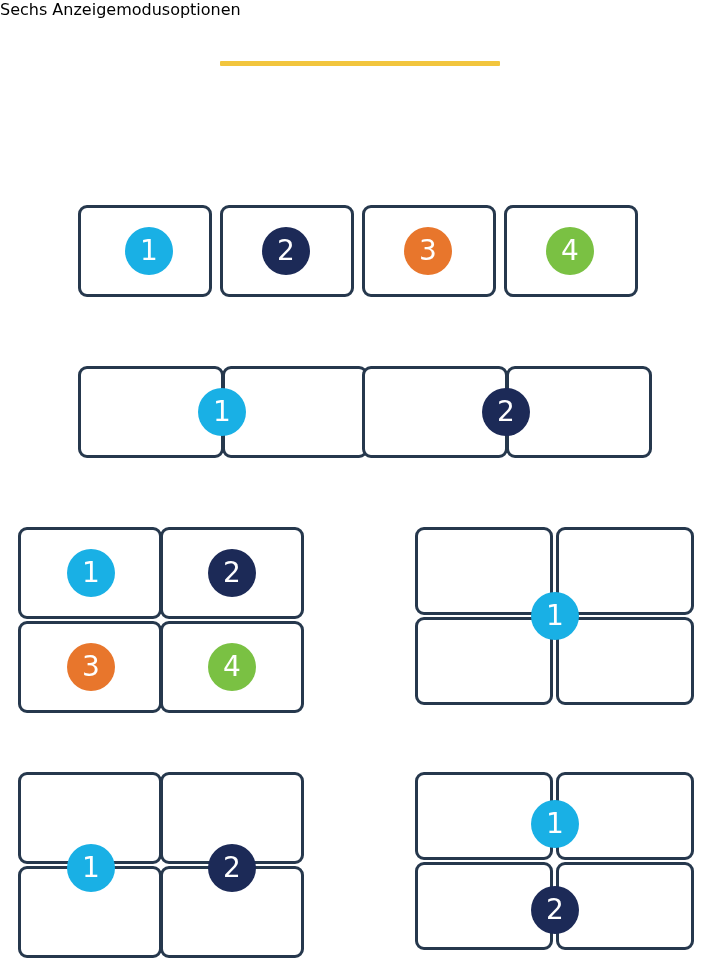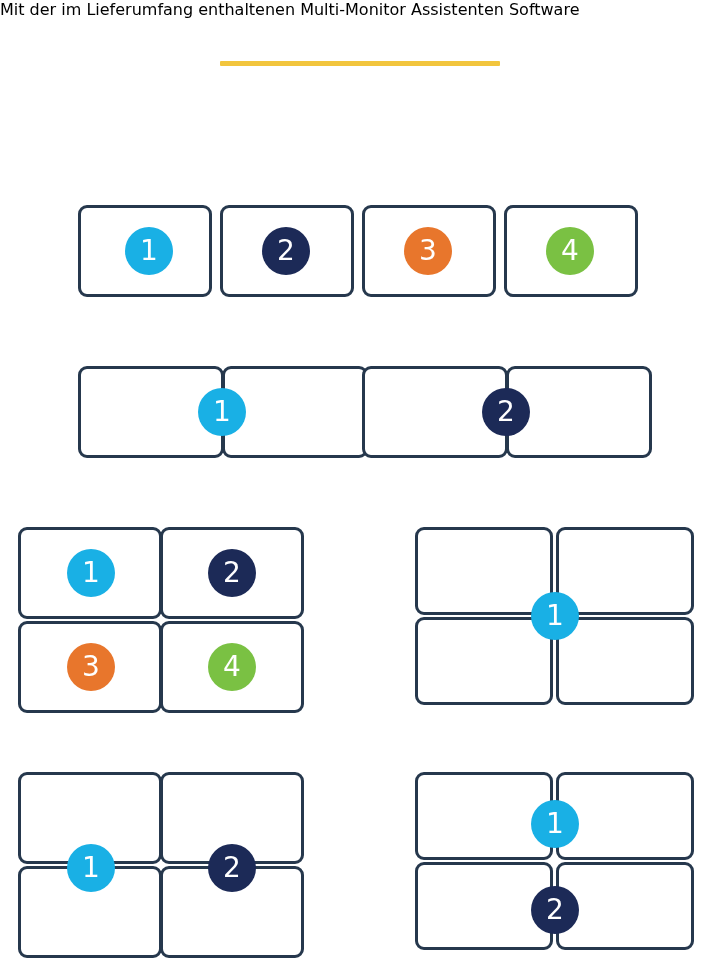--- a/index.html
+++ b/index.html
@@ -67,22 +67,22 @@
   }
   .badge.c-blue   { background: #19b0e5; }
   .badge.c-navy   { background: #1c2a57; }
   .badge.c-orange { background: #e8762c; }
   .badge.c-green  { background: #7ac143; }
 </style>
 </head>
 <body>
 
 <div id="header">
+  <div>Sechs Anzeigemodusoptionen</div>
   <div id="title-underline"></div>
-  <div>Mit der im Lieferumfang enthaltenen Multi-Monitor Assistenten Software</div>
 </div>
 
 <div id="diagrams">
 
   <div class="layout-group" style="left:0;top:0;width:720px;height:961px;">
     <div class="monitor" style="left:78px;top:205px;width:134px;height:92px;"></div>
     <div class="monitor" style="left:220px;top:205px;width:134px;height:92px;"></div>
     <div class="monitor" style="left:362px;top:205px;width:134px;height:92px;"></div>
     <div class="monitor" style="left:504px;top:205px;width:134px;height:92px;"></div>
 

